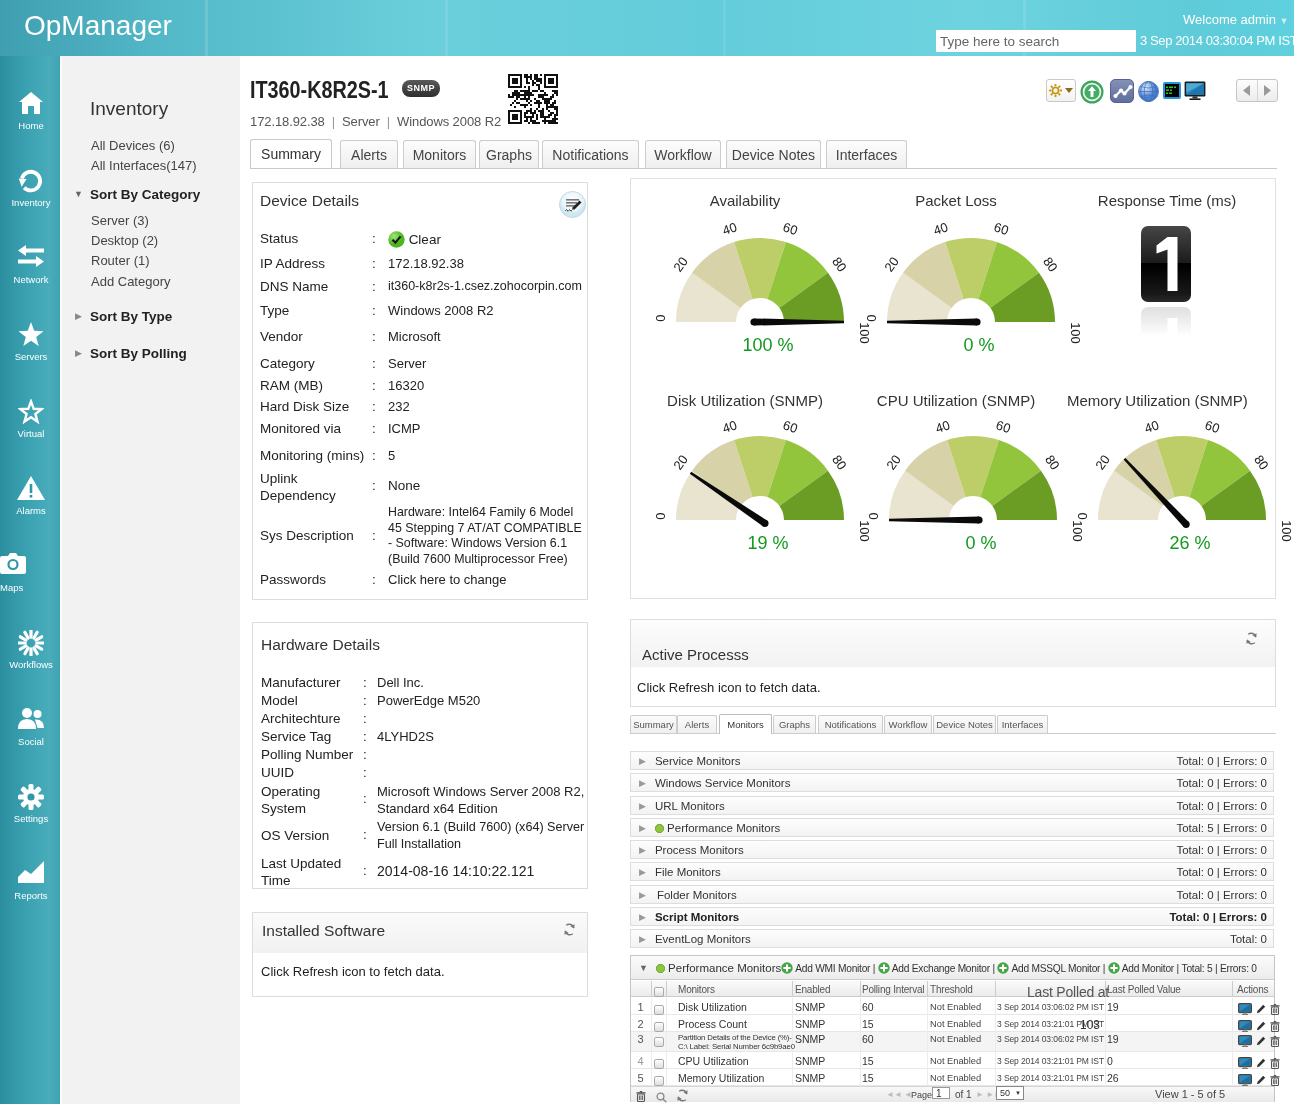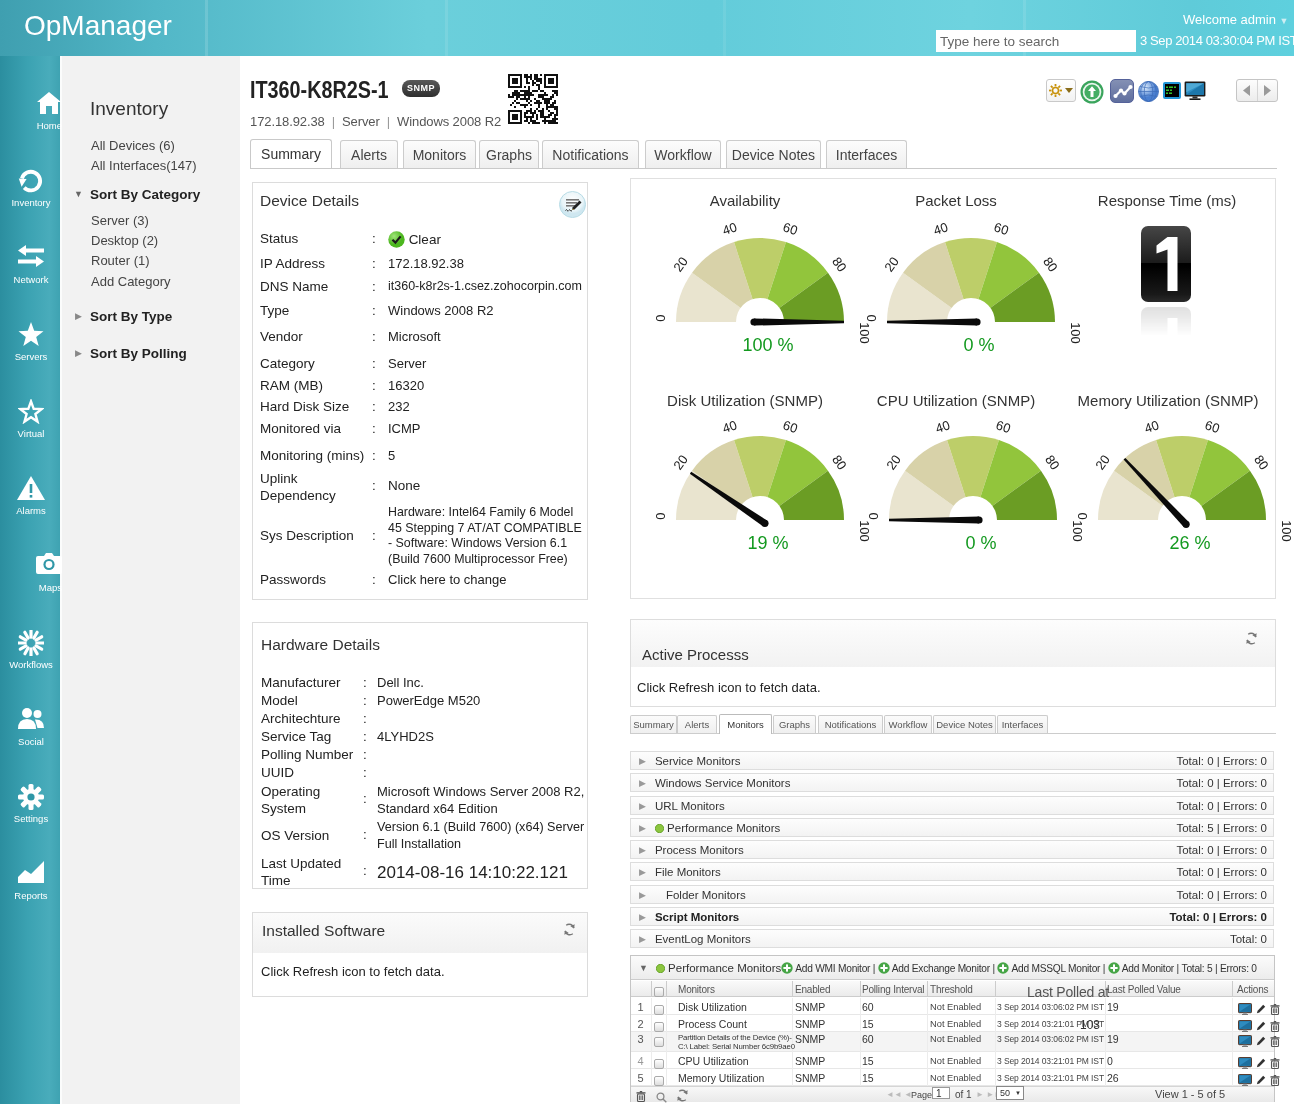--- a/index.html
+++ b/index.html
@@ -12,21 +12,21 @@
   <div class="abs" style="left:723px;top:0;width:3px;height:56px;background:rgba(255,255,255,0.08)"></div>
   <div class="abs" style="left:1023px;top:0;width:3px;height:56px;background:rgba(255,255,255,0.10)"></div>
   <div class="abs" style="left:24px;top:10px;font-size:28px;color:#fff">OpManager</div>
   <div class="abs" style="left:1183px;top:12px;font-size:13px;color:#fff;white-space:nowrap">Welcome admin <span style="font-size:9px;color:#cdeef3">▼</span></div>
   <input class="abs" style="left: 936px; top: 30px; width: 200px; height: 22px; border: none; background: rgb(255, 255, 255); font-size: 13.5px; color: rgb(102, 102, 102); padding-left: 4px; font-family: &quot;Liberation Sans&quot;, sans-serif;" value="Type here to search">
   <div class="abs" style="left:1140px;top:33px;font-size:13px;letter-spacing:-0.4px;color:#fff;white-space:nowrap">3 Sep 2014 03:30:04 PM IST</div>
 </div>
 
 <div class="abs" style="left:0;top:56px;width:62px;height:1048px;background:linear-gradient(90deg,#2b8e9f 0%,#3ba2b2 45%,#49acbb 80%,#3fa3b2 96%,#37a0b0 100%)">
   <div class="abs" style="left:60px;top:0;width:2px;height:1048px;background:#fbfcfc"></div>
-  <div style="position:absolute;left:0;top:35px;width:62px;text-align:right">
+  <div style="position:absolute;left:0;top:35px;width:62px;text-align:center">
       <div style="height:27px"><svg width="26" height="24" viewBox="0 0 26 24">
           <path d="M13 1 L25 11 L22 11 L22 23 L16 23 L16 15 L10 15 L10 23 L4 23 L4 11 L1 11 Z" fill="#fff"></path>
         </svg></div>
       <div style="font-size:9.5px;color:#fff;margin-top:2px">Home</div>
     </div>
     <div style="position:absolute;left:0;top:112px;width:62px;text-align:center">
       <div style="height:27px"><svg width="26" height="26" viewBox="0 0 26 26">
           <path d="M3.9 10.5 A9.3 9.3 0 1 1 6.2 19.6" stroke="#fff" fill="none" stroke-width="3.8"></path>
           <path d="M0.8 10.6 L8.6 11.1 L3.6 18.8 Z" fill="#fff"></path>
         </svg></div>
@@ -52,21 +52,21 @@
       <div style="font-size:9.5px;color:#fff;margin-top:2px">Virtual</div>
     </div>
     <div style="position:absolute;left:0;top:420px;width:62px;text-align:center">
       <div style="height:27px"><svg width="28" height="24" viewBox="0 0 28 24">
           <path d="M14 0 L28 24 L0 24 Z" fill="#fff"></path>
           <rect x="12.7" y="8" width="2.6" height="9" fill="#2f97a7"></rect>
           <rect x="12.7" y="19" width="2.6" height="2.6" fill="#2f97a7"></rect>
         </svg></div>
       <div style="font-size:9.5px;color:#fff;margin-top:2px">Alarms</div>
     </div>
-    <div style="position:absolute;left:0;top:497px;width:62px;text-align:right">
+    <div style="position:absolute;left:0;top:497px;width:62px;text-align:left">
       <div style="height:27px"><svg width="26" height="21" viewBox="0 0 26 21">
           <path d="M2 3 L8 3 L10 0 L16 0 L18 3 L24 3 A2 2 0 0 1 26 5 L26 19 A2 2 0 0 1 24 21 L2 21 A2 2 0 0 1 0 19 L0 5 A2 2 0 0 1 2 3 Z" fill="#fff"></path>
           <circle cx="13" cy="11.5" r="5.6" fill="#2f97a7"></circle>
           <circle cx="13" cy="11.5" r="3.4" fill="#fff"></circle>
         </svg></div>
       <div style="font-size:9.5px;color:#fff;margin-top:2px">Maps</div>
     </div>
     <div style="position:absolute;left:0;top:574px;width:62px;text-align:center">
       <div style="height:27px"><svg width="26" height="26" viewBox="0 0 26 26">
           <line x1="18.8" y1="13.0" x2="25.3" y2="13.0" stroke="#fff" stroke-width="3.2" stroke-linecap="round"></line>
@@ -547,21 +547,21 @@
 <div style="position:absolute;left:363px;top:765px;color:#222;font-size:13.5px">:</div>
 <div style="position:absolute;left:377px;top:765px;width:209px;color:#222;font-size:13px;white-space:nowrap"></div>
 <div style="position:absolute;left:261px;top:783px;width:100px;color:#222;font-size:13.5px;line-height:17px">Operating System</div>
 <div style="position:absolute;left:363px;top:791px;color:#222;font-size:13.5px">:</div>
 <div style="position:absolute;left:377px;top:783px;width:210px;color:#222;font-size:13px;line-height:17px;white-space:nowrap">Microsoft Windows Server 2008 R2,<br>Standard x64 Edition</div>
 <div style="position:absolute;left:261px;top:827px;width:100px;color:#222;font-size:13.5px;line-height:17px">OS Version</div>
 <div style="position:absolute;left:363px;top:827px;color:#222;font-size:13.5px">:</div>
 <div style="position:absolute;left:377px;top:819px;width:210px;color:#222;font-size:12.6px;line-height:17px;white-space:nowrap">Version 6.1 (Build 7600) (x64) Server<br>Full Installation</div>
 <div style="position:absolute;left:261px;top:855px;width:100px;color:#222;font-size:13.5px;line-height:17px">Last Updated Time</div>
 <div style="position:absolute;left:363px;top:863px;color:#222;font-size:13.5px">:</div>
-<div style="position:absolute;left:377px;top:863px;width:210px;color:#222;font-size:17px">2014-08-16 14:10:22.121</div>
+<div style="position:absolute;left:377px;top:863px;width:210px;color:#222;font-size:14px">2014-08-16 14:10:22.121</div>
 
 <div class="abs" style="left:252px;top:912px;width:336px;height:85px;border:1px solid #dcdcdc;background:#fff"></div>
 <div class="abs" style="left:253px;top:913px;width:334px;height:40px;background:linear-gradient(#fbfbfb,#f1f1f1)"></div>
 <div class="abs" style="left:262px;top:922px;font-size:15.5px;color:#333">Installed Software</div>
 <div class="abs" style="left:563px;top:922px"><svg width="13" height="13" viewBox="0 0 13 13">
       <path d="M3.2 2.2 A5 5 0 0 1 11 5" fill="none" stroke="#777" stroke-width="1.4"></path>
       <path d="M11.7 1.2 L11 5.4 L7.4 3.2 Z" fill="#777"></path>
       <path d="M9.8 10.8 A5 5 0 0 1 2 8" fill="none" stroke="#777" stroke-width="1.4"></path>
       <path d="M1.3 11.8 L2 7.6 L5.6 9.8 Z" fill="#777"></path>
     </svg></div>
@@ -606,21 +606,21 @@
     </svg></div>
 <div style="position:absolute;left:899px;top:335px;width:160px;text-align:center;font-size:18px;color:#13991f">0 %</div>
 <div class="abs" style="left:1141px;top:226px;width:50px;height:76px;border-radius:7px;background:linear-gradient(#464646,#1c1c1c 48%,#000 52%,#191919 90%,#2a2a2a);-webkit-box-reflect:below 5px linear-gradient(transparent 62%, rgba(0,0,0,0.14))">
   <div style="position:absolute;left:0;top:37px;width:50px;height:2px;background:#000"></div>
   <svg style="position:absolute;left:0;top:0" width="50" height="76" viewBox="0 0 50 76">
       <path d="M26.5 11 L36.5 11 L36.5 65 L26.5 65 L26.5 23.5 L15.5 27.5 L15.5 19.5 Z" fill="#fff"></path>
     </svg>
 </div>
 <div class="abs" style="left:645px;top:392px;width:200px;text-align:center;font-size:15px;color:#333">Disk Utilization (SNMP)</div>
 <div class="abs" style="left:856px;top:392px;width:200px;text-align:center;font-size:15px;color:#333">CPU Utilization (SNMP)</div>
-<div class="abs" style="left:1067px;top:392px;width:202px;text-align:center;font-size:15px;color:#333">Memory Utilization (SNMP)</div>
+<div class="abs" style="left:1067px;top:392px;width:202px;font-size:15px;color:#333">Memory Utilization (SNMP)</div>
 <div style="position:absolute;left:645px;top:420px;width:230px;height:130px"><svg width="230" height="130" viewBox="0 0 230 130">
       <path d="M115.0,100.0 L31.00,100.00 A84.0,84.0 0 0 1 47.04,50.63 Z" fill="#e9e4cf"></path>
       <path d="M115.0,100.0 L47.04,50.63 A84.0,84.0 0 0 1 89.04,20.11 Z" fill="#d8d2a9"></path>
       <path d="M115.0,100.0 L89.04,20.11 A84.0,84.0 0 0 1 140.96,20.11 Z" fill="#bdce69"></path>
       <path d="M115.0,100.0 L140.96,20.11 A84.0,84.0 0 0 1 182.96,50.63 Z" fill="#92c53c"></path>
       <path d="M115.0,100.0 L182.96,50.63 A84.0,84.0 0 0 1 199.00,100.00 Z" fill="#6b9d24"></path>
       <text x="36.5" y="43.0" transform="rotate(-54 36.5 43.0)" font-family="Liberation Sans, sans-serif" font-size="13" fill="#222" text-anchor="middle" dominant-baseline="middle">20</text>
       <text x="85.0" y="7.7" transform="rotate(-18 85.0 7.7)" font-family="Liberation Sans, sans-serif" font-size="13" fill="#222" text-anchor="middle" dominant-baseline="middle">40</text>
       <text x="145.0" y="7.7" transform="rotate(18 145.0 7.7)" font-family="Liberation Sans, sans-serif" font-size="13" fill="#222" text-anchor="middle" dominant-baseline="middle">60</text>
       <text x="193.5" y="43.0" transform="rotate(54 193.5 43.0)" font-family="Liberation Sans, sans-serif" font-size="13" fill="#222" text-anchor="middle" dominant-baseline="middle">80</text>
@@ -712,21 +712,21 @@
     <span style="font-size:11.5px;color:#333;margin-left:9px">Process Monitors</span>
     <span style="font-size:11.5px;color:#333;margin-left:auto;margin-right:6px">Total: 0 | Errors: 0</span>
   </div>
 <div style="position:absolute;left:630px;top:862px;width:644px;height:19px;background:linear-gradient(#fdfdfd,#f3f3f3);border:1px solid #ddd;display:flex;align-items:center">
     <span style="color:#999;font-size:9px;margin-left:8px">▶</span>
     <span style="font-size:11.5px;color:#333;margin-left:9px">File Monitors</span>
     <span style="font-size:11.5px;color:#333;margin-left:auto;margin-right:6px">Total: 0 | Errors: 0</span>
   </div>
 <div style="position:absolute;left:630px;top:885px;width:644px;height:19px;background:linear-gradient(#fdfdfd,#f3f3f3);border:1px solid #ddd;display:flex;align-items:center">
     <span style="color:#999;font-size:9px;margin-left:8px">▶</span>
-    <span style="font-size:11.5px;color:#333;margin-left:20px">Folder Monitors</span>
+    <span style="font-size:11.5px;color:#333;margin-left:11px">Folder Monitors</span>
     <span style="font-size:11.5px;color:#333;margin-left:auto;margin-right:6px">Total: 0 | Errors: 0</span>
   </div>
 <div style="position:absolute;left:630px;top:907px;width:644px;height:19px;background:linear-gradient(#fdfdfd,#f3f3f3);border:1px solid #ddd;display:flex;align-items:center">
     <span style="color:#999;font-size:9px;margin-left:8px">▶</span>
     <span style="font-size:11.5px;font-weight:bold;color:#222;margin-left:9px">Script Monitors</span>
     <span style="font-size:11.5px;font-weight:bold;color:#222;margin-left:auto;margin-right:6px">Total: 0 | Errors: 0</span>
   </div>
 <div style="position:absolute;left:630px;top:929px;width:644px;height:19px;background:linear-gradient(#fdfdfd,#f3f3f3);border:1px solid #ddd;display:flex;align-items:center">
     <span style="color:#999;font-size:9px;margin-left:8px">▶</span>
     <span style="font-size:11.5px;color:#333;margin-left:9px">EventLog Monitors</span>

